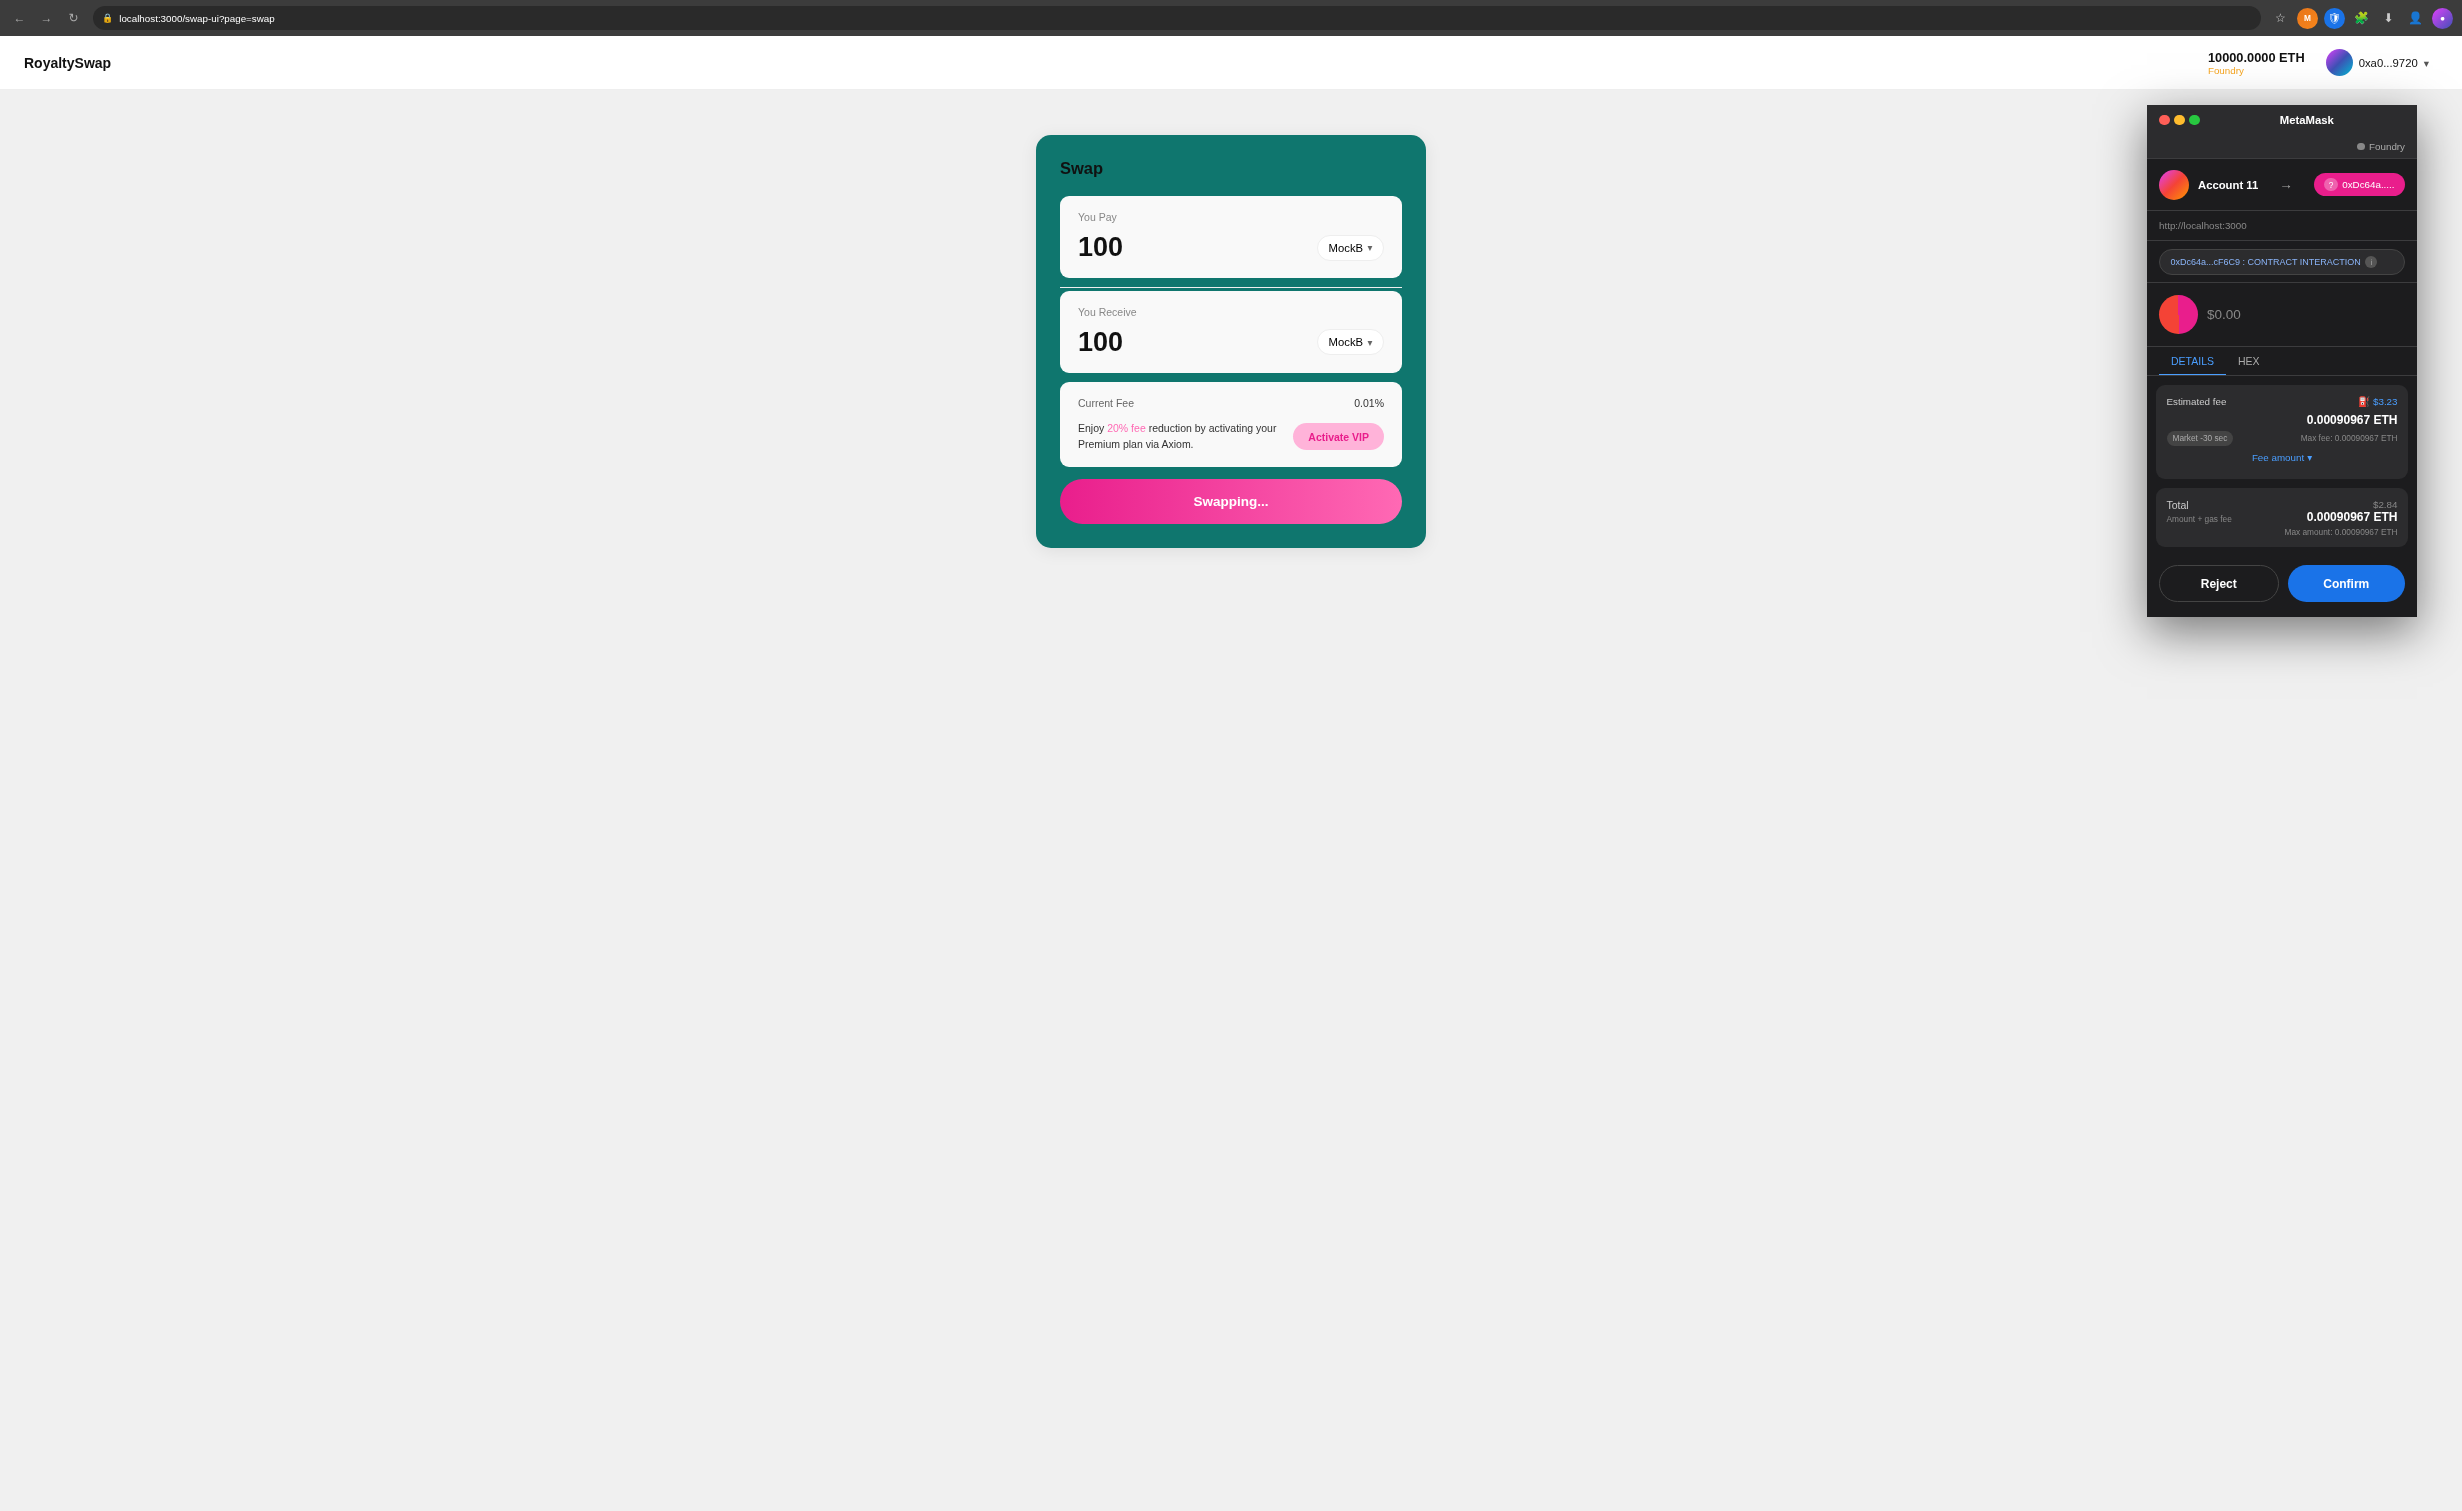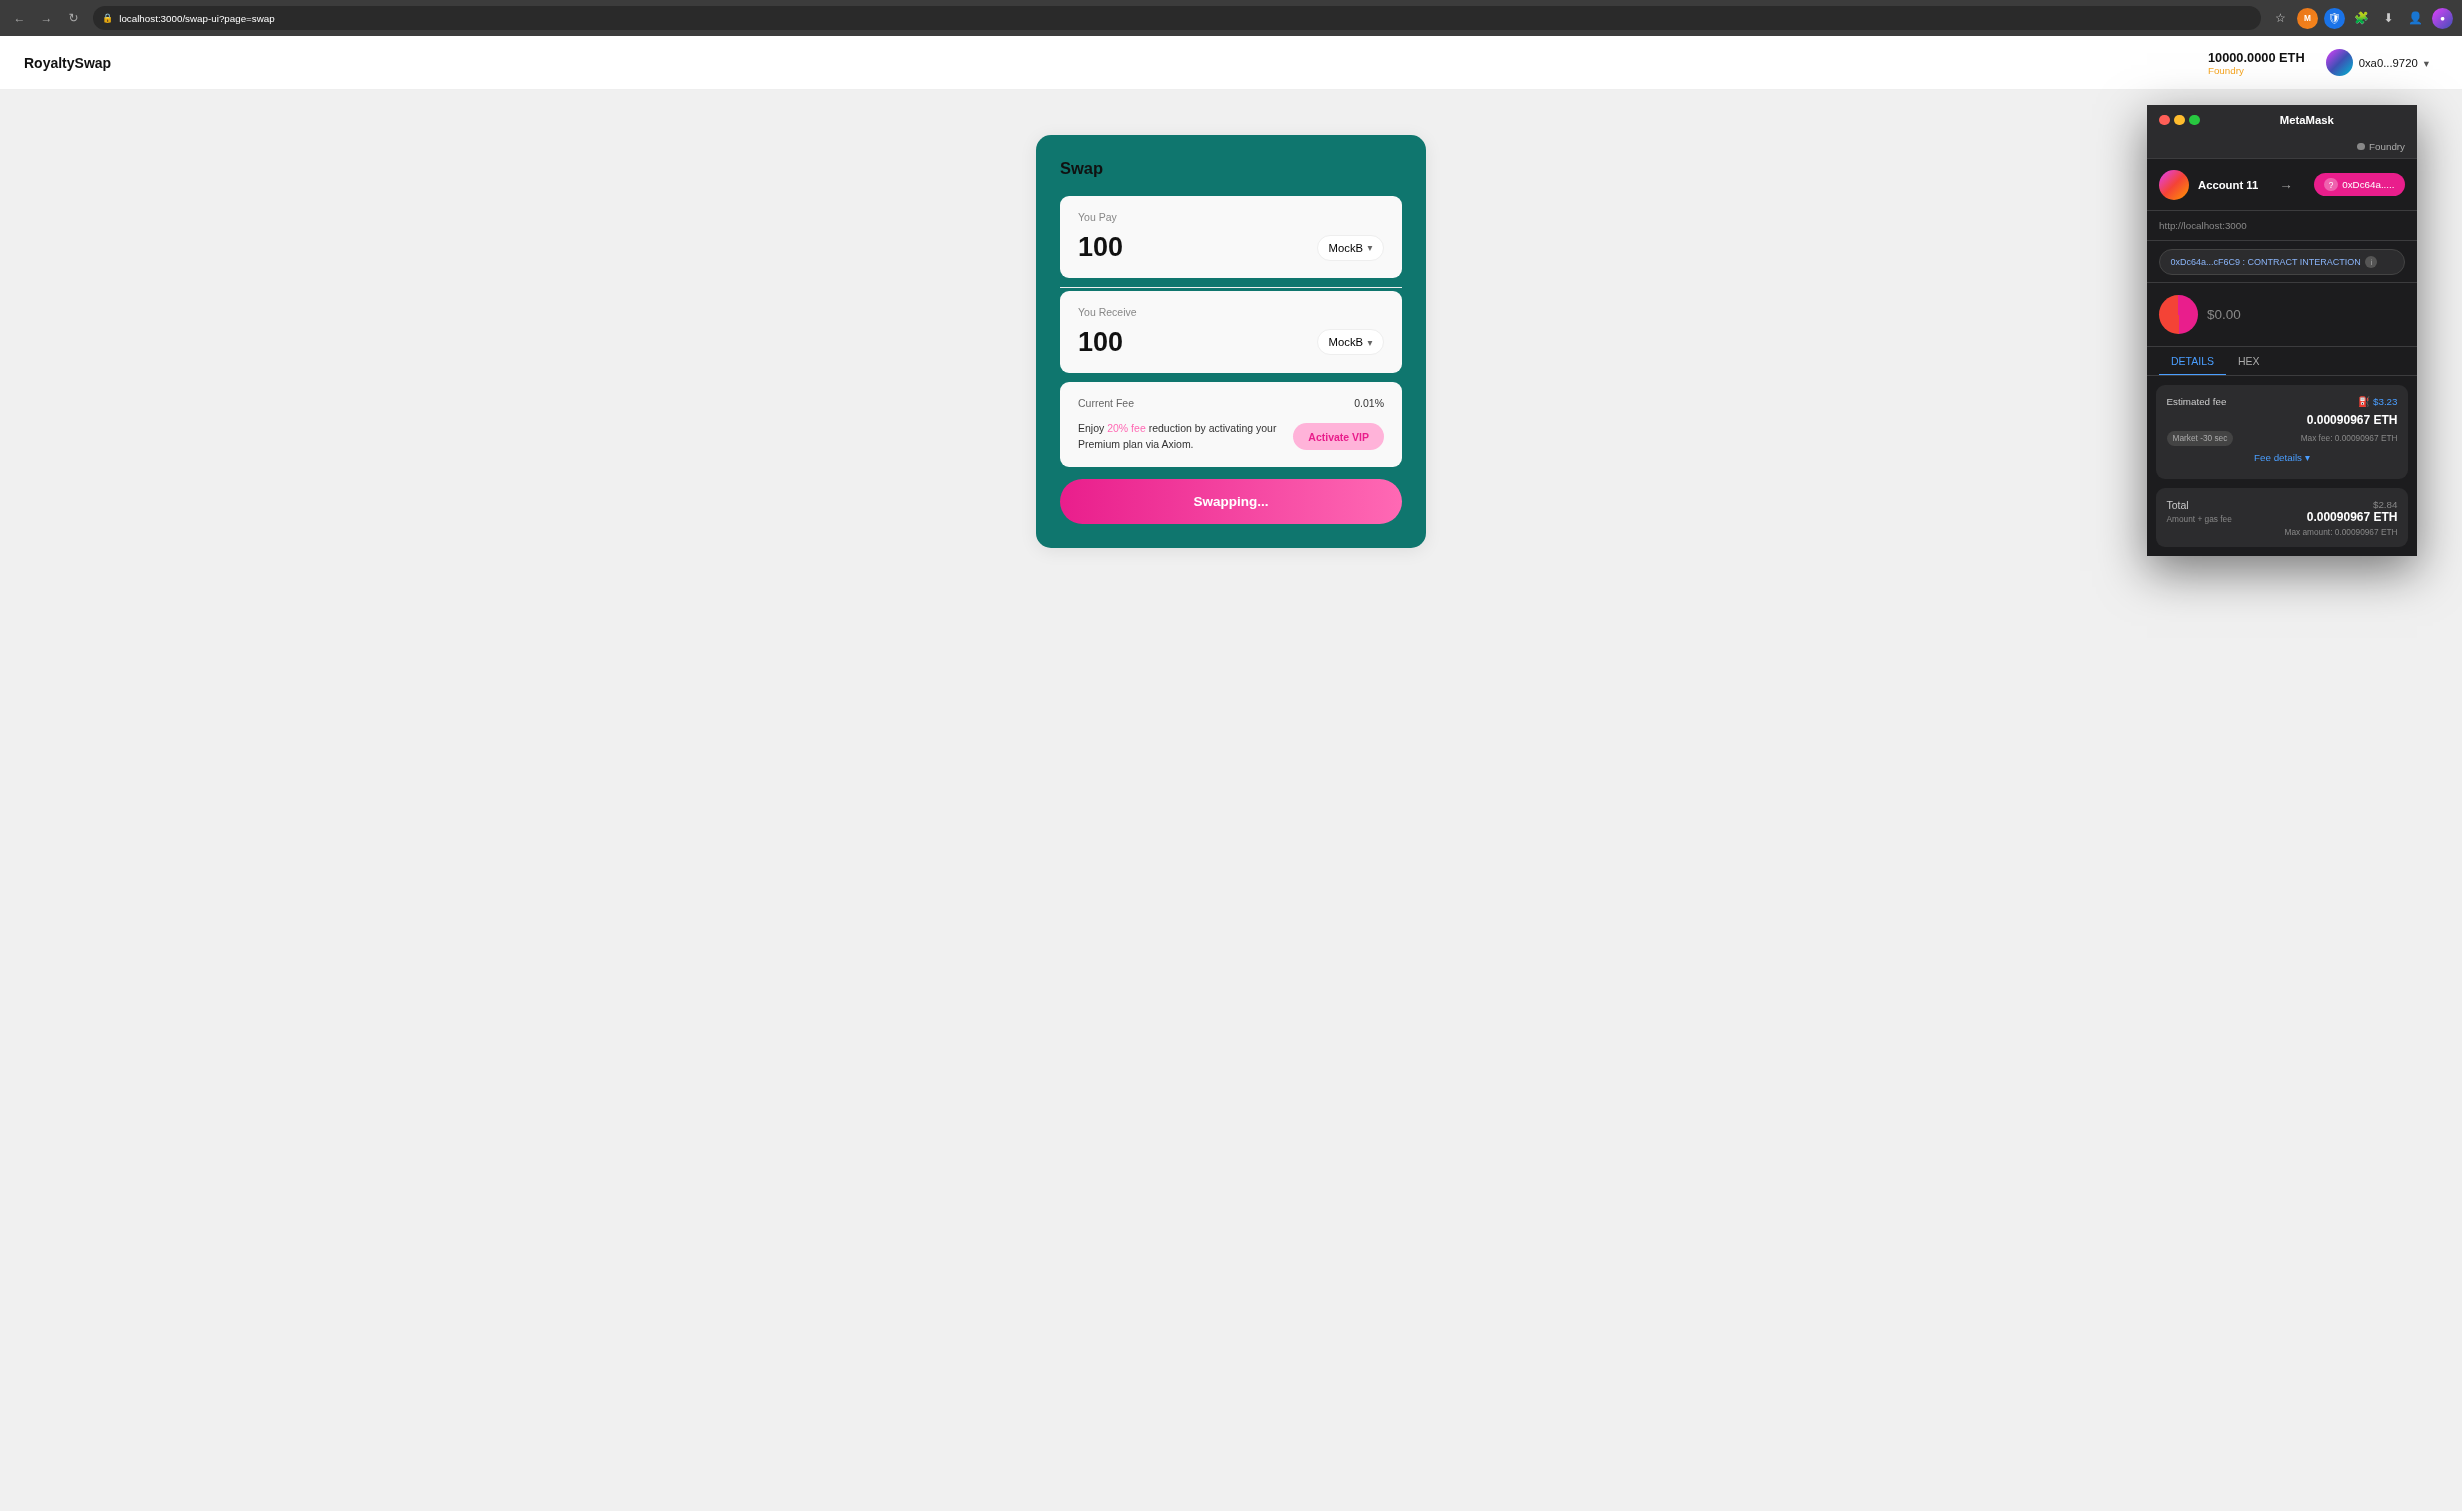--- a/index.html
+++ b/index.html
@@ -642,36 +642,40 @@
       <div class="mm-fee-top">
         <span class="mm-fee-label">Estimated fee</span>
         <span class="mm-fee-usd">⛽ $3.23</span>
       </div>
       <div class="mm-fee-eth">0.00090967 ETH</div>
       <div class="mm-fee-market">
         <div class="mm-market-badge">Market  -30 sec</div>
         <span class="mm-max-fee">Max fee: 0.00090967 ETH</span>
       </div>
       <div class="mm-fee-details">
-        <span>Fee details</span>
+        <span>Fee amount</span>
         <span>▾</span>
       </div>
     </div>
 
     <div class="mm-total-box">
       <div class="mm-total-row">
         <div>
           <div class="mm-total-label">Total</div>
           <div class="mm-total-sub">Amount + gas fee</div>
         </div>
         <div class="mm-total-right">
           <div class="mm-total-usd">$2.84</div>
           <div class="mm-total-eth">0.00090967 ETH</div>
           <div class="mm-total-max">Max amount: 0.00090967 ETH</div>
         </div>
       </div>
     </div>
 
+    <div class="mm-action-btns">
+      <button class="mm-reject-btn">Reject</button>
+      <button class="mm-confirm-btn">Confirm</button>
+    </div>
 
   </div>
 
 </div>
 
 
 </body></html>

